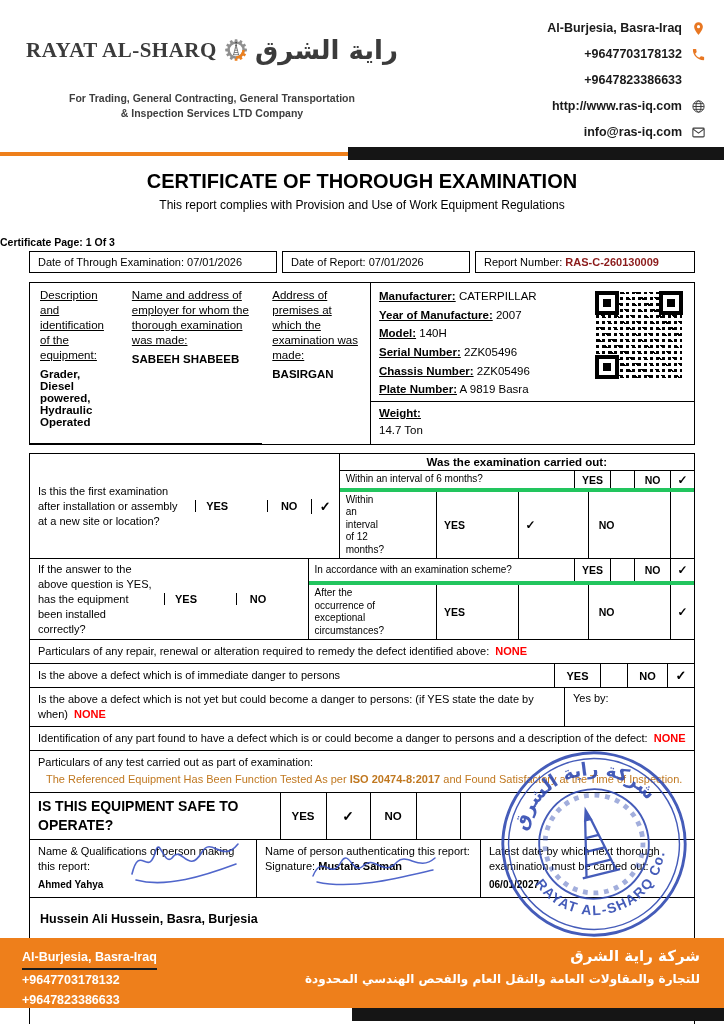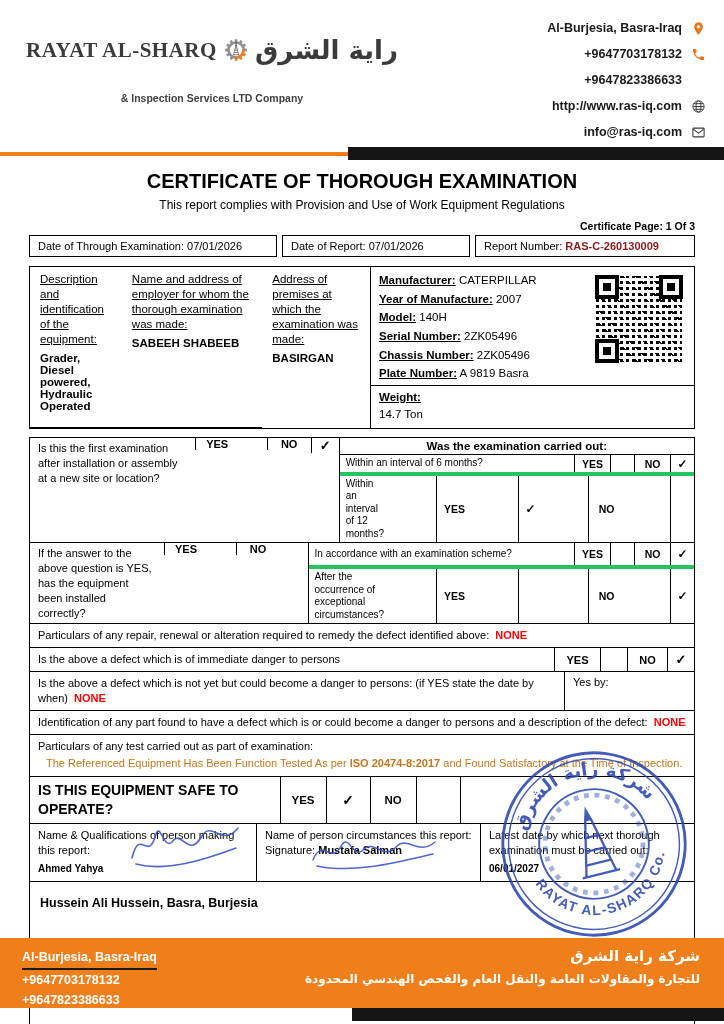--- a/index.html
+++ b/index.html
@@ -18,21 +18,21 @@
   .ci { width:16px; height:16px; display:inline-flex; align-items:center; justify-content:center; }
 
   
   .divider { position:relative; height:16px; margin-top:6px; }
   .divider-orange { position:absolute; left:0; top:6px; width:352px; height:4px; background:#EE7F1B; }
   .divider-black { position:absolute; left:348px; right:0; top:1px; height:13px; background:#151515; }
 
   
   .title-main { text-align:center; font-size:20px; font-weight:bold; margin-top:8px; }
   .title-sub { text-align:center; font-size:12px; margin-top:5px; }
-  .page-info { text-align:right; margin:8px 29px 3px 0; font-size:10.5px; font-weight:bold; }
+  .page-info { text-align:left; margin:24px 29px 3px 0; font-size:10.5px; font-weight:bold; }
 
   
   .date-row { display:flex; gap:5px; margin:0 29px; font-size:11px; }
   .date-box { border:1px solid #000; padding:4px 8px; white-space:nowrap; }
   .date-box.b1 { width:248px; }
   .date-box.b2 { width:188px; }
   .date-box.b3 { flex:1; }
   .rnum { color:#8B1A1A; font-weight:bold; }
 
   
@@ -57,21 +57,21 @@
       repeating-linear-gradient(45deg, transparent 0 8px, #000 8px 10px),
       repeating-linear-gradient(90deg, #000 0 3px, #fff 3px 6px); }
   .qr-finder { position:absolute; width:24px; height:24px; border:4px solid #000; background:#fff; }
   .qr-finder::after { content:""; position:absolute; inset:4px; background:#000; }
   .qf-tl { top:3px; left:3px; } .qf-tr { top:3px; right:3px; } .qf-bl { bottom:3px; left:3px; }
 
   
   .xtable { margin:8px 29px 0; border:1px solid #000; font-size:11px; }
   .xtable > .xrow + .xrow { border-top:1px solid #000; }
   .xrow { display:flex; align-items:stretch; }
-  .xsuper-left { width:382px; display:flex; align-items:flex-start; }
+  .xsuper-left { width:382px; display:flex; align-items:center; }
   .xq { flex:1; padding:3px 8px; display:flex; align-items:center; line-height:1.35; }
   .xcell { border-left:1px solid #000; display:flex; align-items:center; justify-content:center; font-weight:bold; }
   .xcell.lab  { width:44px; }
   .xcell.box  { width:28px; font-size:13px; }
   .xright { flex:1; border-left:1px solid #000; display:flex; flex-direction:column; }
   .xhead { font-weight:bold; text-align:center; padding:2px 4px; border-bottom:1px solid #000; font-size:11.5px; }
   .xsub { display:flex; flex:1; align-items:stretch; }
   .xsub + .xsub { border-top:4px solid #22c55e;gap:46px; }
   .xrq { flex:1; padding:2px 6px; display:flex; align-items:center; font-size:10px; line-height:1.25; }
   .xcell.lab2 { width:36px; font-size:10.5px; }
@@ -146,20 +146,21 @@
           <g stroke="#222" stroke-width="2" fill="none">
             <path d="M31,57 L39,25 M49,57 L41,25 M29,57 L51,57"></path>
             <path d="M33.5,49 L46.5,49 M35.5,41 L44.5,41 M37.5,33 L42.5,33"></path>
           </g>
           <path d="M36,25 L44,25 L40,17 Z" fill="#222"></path>
           <circle cx="40" cy="14" r="2.6" fill="#222"></circle>
         </svg>
         <span class="logo-ar" dir="rtl">راية الشرق</span>
       </div>
       <div class="tagline">
+        <div>For Trading, General Contracting, General Transportation</div>
         <div>&amp; Inspection Services LTD Company</div>
       </div>
     </div>
 
     <div class="contacts">
       <div class="contact-row">
         <span>Al-Burjesia, Basra-Iraq</span>
         <span class="ci">
           <svg viewBox="0 0 24 24" width="15" height="15">
               <path fill="#E87722" d="M12 2C8.1 2 5 5.1 5 9c0 5.2 7 13 7 13s7-7.8 7-13c0-3.9-3.1-7-7-7zm0 9.5A2.5 2.5 0 0 1 9.5 9 2.5 2.5 0 0 1 12 6.5 2.5 2.5 0 0 1 14.5 9 2.5 2.5 0 0 1 12 11.5z"></path>
@@ -372,21 +373,21 @@
 
     <div class="xrow">
       <div class="sig-cell c1">
         <div>Name &amp; Qualifications of person making this report:</div>
         <div class="sig-name">Ahmed Yahya</div>
         <svg class="sig-svg s1" width="118" height="52" viewBox="0 0 118 52">
           <path d="M6,40 C14,8 22,46 30,16 C34,4 38,32 46,24 C56,10 62,42 76,18 C86,2 96,30 112,10 M10,46 C40,54 78,42 110,30" fill="none" stroke="#3D55C5" stroke-width="1.6" stroke-linecap="round" opacity=".9"></path>
         </svg>
       </div>
       <div class="sig-cell c2">
-        <div>Name of person circumstances this report:</div>
+        <div>Name of person authenticating this report:</div>
         <div>
           <span>Signature:</span>
           <span class="sig-name-inline">Mustafa Salman</span>
         </div>
         <svg class="sig-svg s2" width="130" height="40" viewBox="0 0 130 40">
           <path d="M4,28 C14,4 22,34 32,14 C40,0 44,28 54,18 C66,6 74,30 88,14 C98,4 110,24 126,10 M8,34 C44,42 90,30 124,22" fill="none" stroke="#3D55C5" stroke-width="1.5" stroke-linecap="round" opacity=".9"></path>
         </svg>
       </div>
       <div class="sig-cell c3">
         <div>Latest date by which next thorough examination must be carried out:</div>

